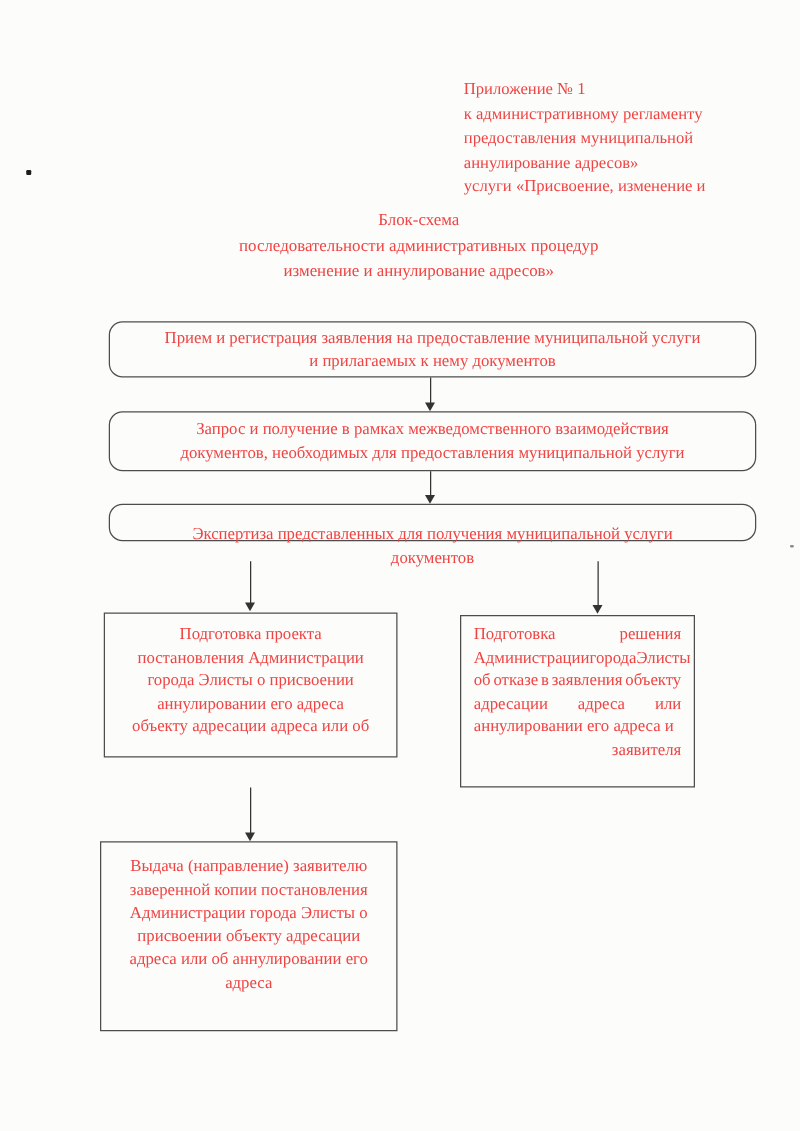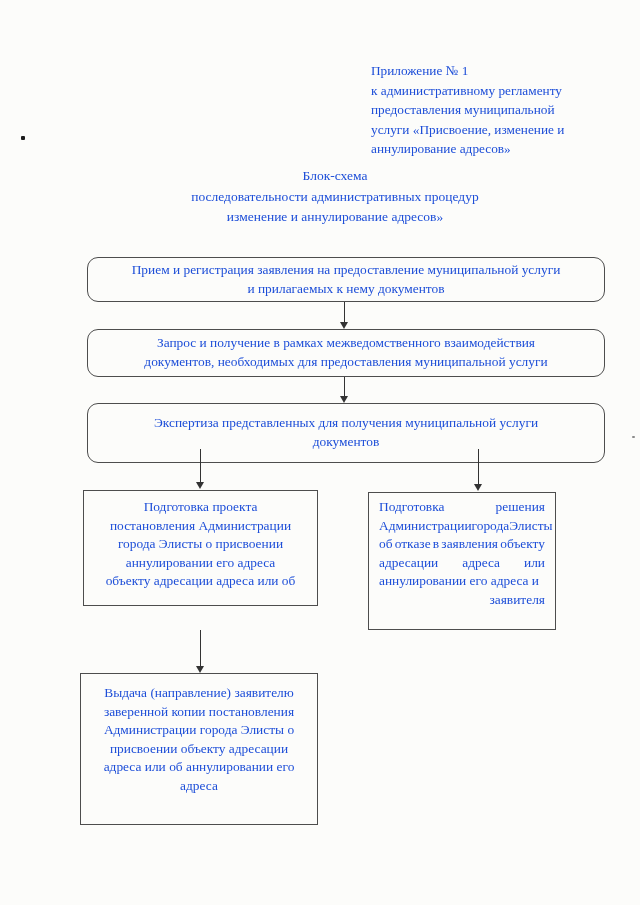--- a/index.html
+++ b/index.html
@@ -2,21 +2,21 @@
 <html><head>
 <meta charset="utf-8">
 <style>
   html,body{margin:0;padding:0;background:#fcfcfa;}
   .page{
     position:relative;
     width:640px;height:905px;
     background:#fcfcfa;
     overflow:hidden;
     font-family:"Liberation Serif", serif;
-    color:#1d4ed8;
+    color:#ef4444;
   }
   
   .header-note{
     position:absolute;left:371px;top:61px;width:250px;
     font-size:13.3px;line-height:19.5px;text-align:left;
   }
   
   .doc-title{
     position:absolute;left:55px;top:166px;width:560px;
     font-size:13.5px;line-height:20.5px;text-align:center;
@@ -31,21 +31,21 @@
   .fbox .line{line-height:18.6px;}
   .rounded{
     border-radius:11px;
     justify-content:center;text-align:center;
     padding:14px 8px;
   }
   .rect{padding:7px 10px 0 10px;}
   .center-text{text-align:center;}
   .box-receive  {left:87px; top:257px; width:518px; height:45px;}
   .box-request  {left:87px; top:329px; width:518px; height:48px;}
-  .box-expertise{left:87px; top:403px; width:518px; height:60px;}
+  .box-expertise{left:87px; top:403px; width:518px; height:30px;justify-content:space-between;}
   .box-draft    {left:83px; top:490px; width:235px; height:116px;}
   .box-refusal  {left:368px;top:492px; width:188px; height:138px; padding-top:5px;}
   .box-issue    {left:80px; top:673px; width:238px; height:152px; padding-top:10px;}
   .line-justify{display:flex;justify-content:space-between;}
   
   .varrow{
     position:absolute;width:1.3px;background:#333;
   }
   .varrow::after{
     content:"";position:absolute;left:-3.6px;bottom:-6px;
@@ -67,22 +67,22 @@
 
 <div class="page">
 
   <span class="dot1"></span>
   <span class="dot2"></span>
 
   <div class="header-note">
       <div class="line">Приложение № 1</div>
       <div class="line">к административному регламенту</div>
       <div class="line">предоставления муниципальной</div>
+      <div class="line">аннулирование адресов»</div>
       <div class="line">услуги «Присвоение, изменение и</div>
-      <div class="line">аннулирование адресов»</div>
     </div>
 
   <div class="doc-title">
       <div class="line">Блок-схема</div>
       <div class="line">последовательности административных процедур</div>
       <div class="line">изменение и аннулирование адресов»</div>
     </div>
 
   <div class="fbox rounded box-receive">
       <div class="line">Прием и регистрация заявления на предоставление муниципальной услуги</div>

